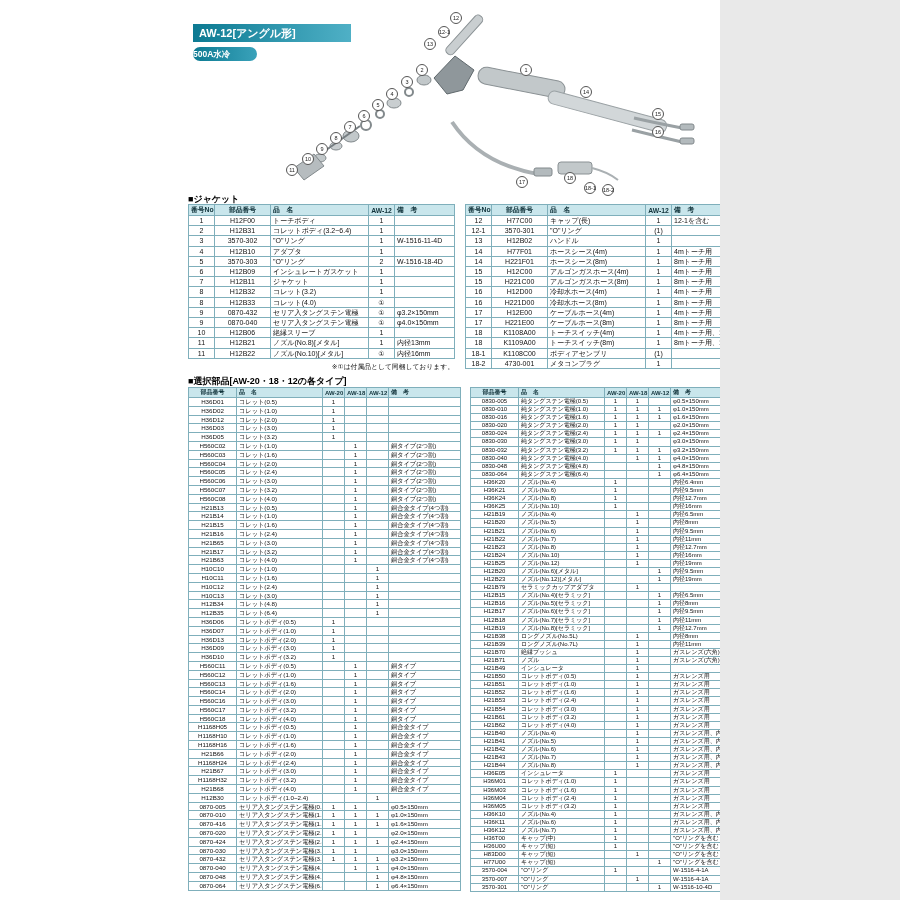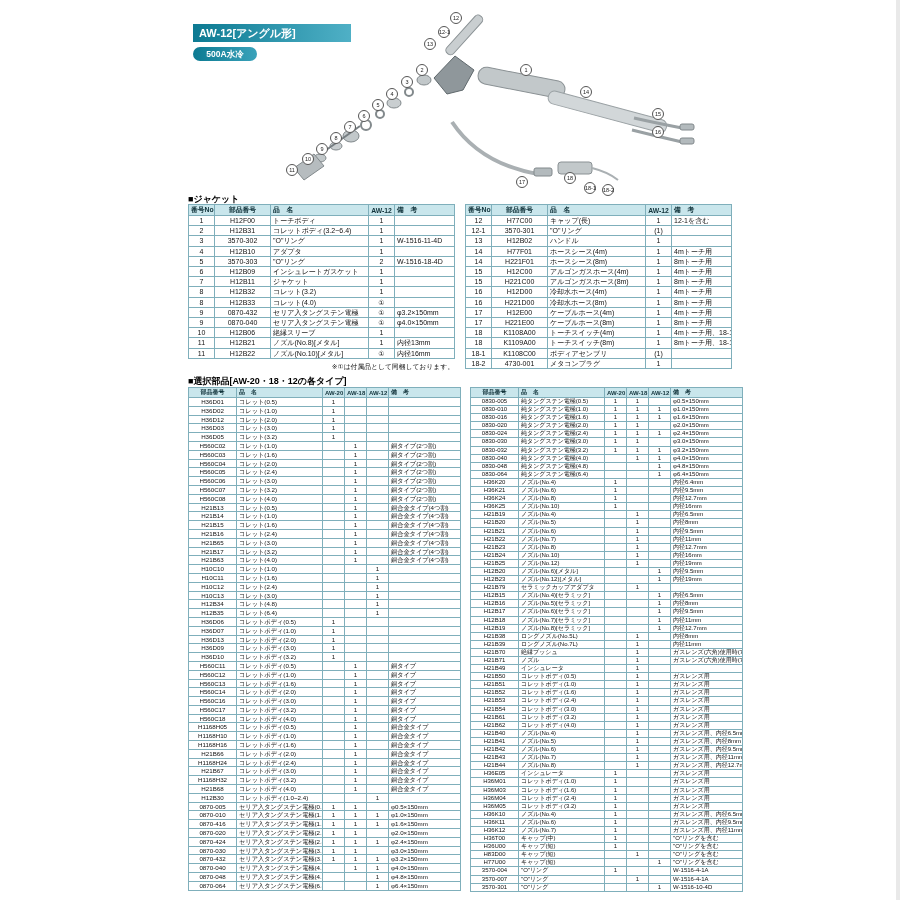--- a/index.html
+++ b/index.html
@@ -1,24 +1,24 @@
 <!DOCTYPE html>
 <html><head>
 <meta charset="utf-8">
 <style>
   html,body{margin:0;padding:0;background:#e9e9e9;}
-  #page{position:relative;width:896px;height:900px;background:#ffffff;overflow:hidden;
+  #page{position:relative;width:720px;height:900px;background:#ffffff;overflow:hidden;
         font-family:"Liberation Sans","DejaVu Sans",sans-serif;color:#111;}
   
   #title-bar{position:absolute;left:193px;top:24px;width:158px;height:18px;
              background:linear-gradient(90deg,#0c7a92,#4fb0c6);color:#fff;
              font-size:11px;font-weight:bold;line-height:18px;padding-left:6px;box-sizing:border-box;}
   #badge{position:absolute;left:193px;top:47px;width:64px;height:14px;border-radius:8px;
          background:linear-gradient(90deg,#0c7a92,#3aa2ba);color:#fff;font-size:8.5px;
-         font-weight:bold;text-align:center;line-height:14px;}
+         font-weight:bold;text-align:left;line-height:14px;}
   
   .section-heading{position:absolute;font-size:9px;font-weight:bold;color:#000;}
   #h-standard{left:188px;top:193px;}
   #h-optional{left:188px;top:375px;}
   
   #diagram{position:absolute;left:228px;top:4px;width:472px;height:186px;}
   #diagram svg{position:absolute;left:0;top:0;}
   .callout{position:absolute;width:10px;height:10px;border:1px solid #555;border-radius:50%;
            background:#fff;font-size:5.5px;line-height:10px;text-align:center;color:#222;
            white-space:nowrap;}

